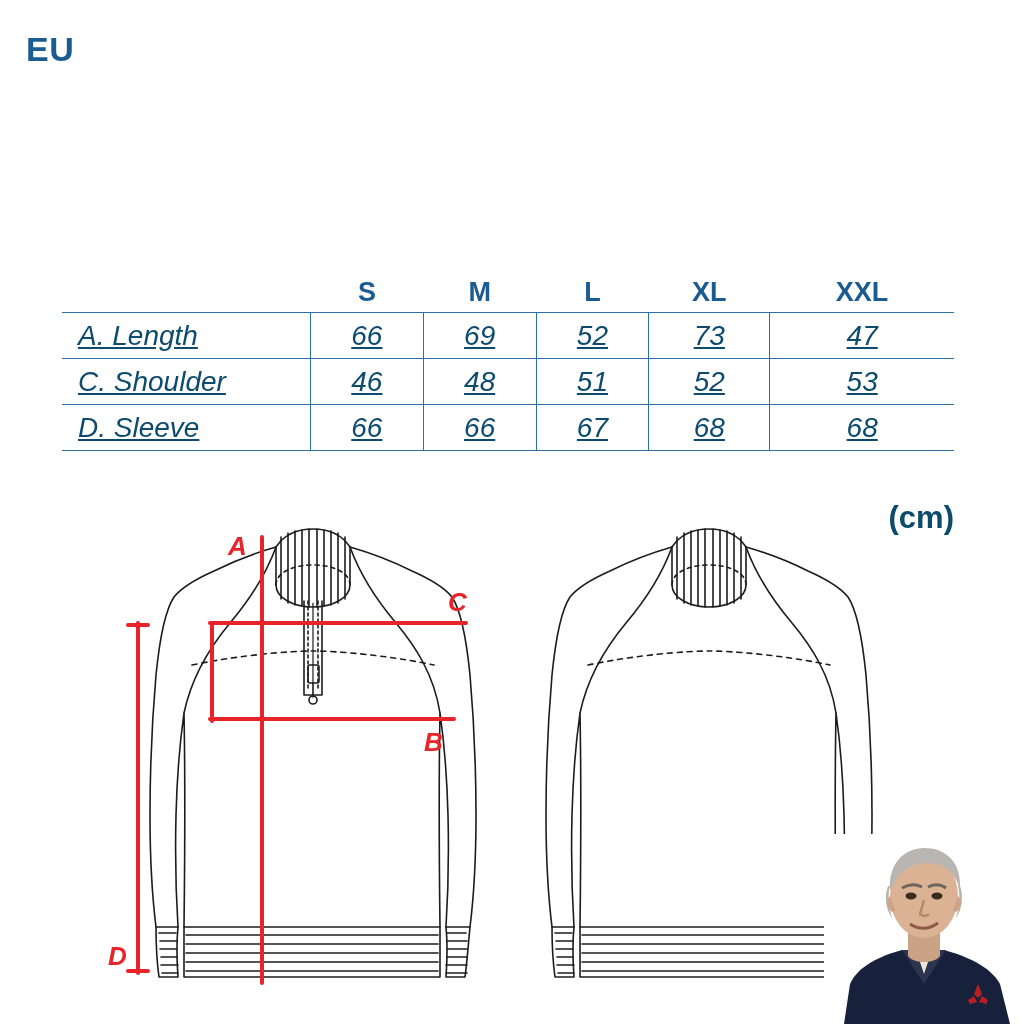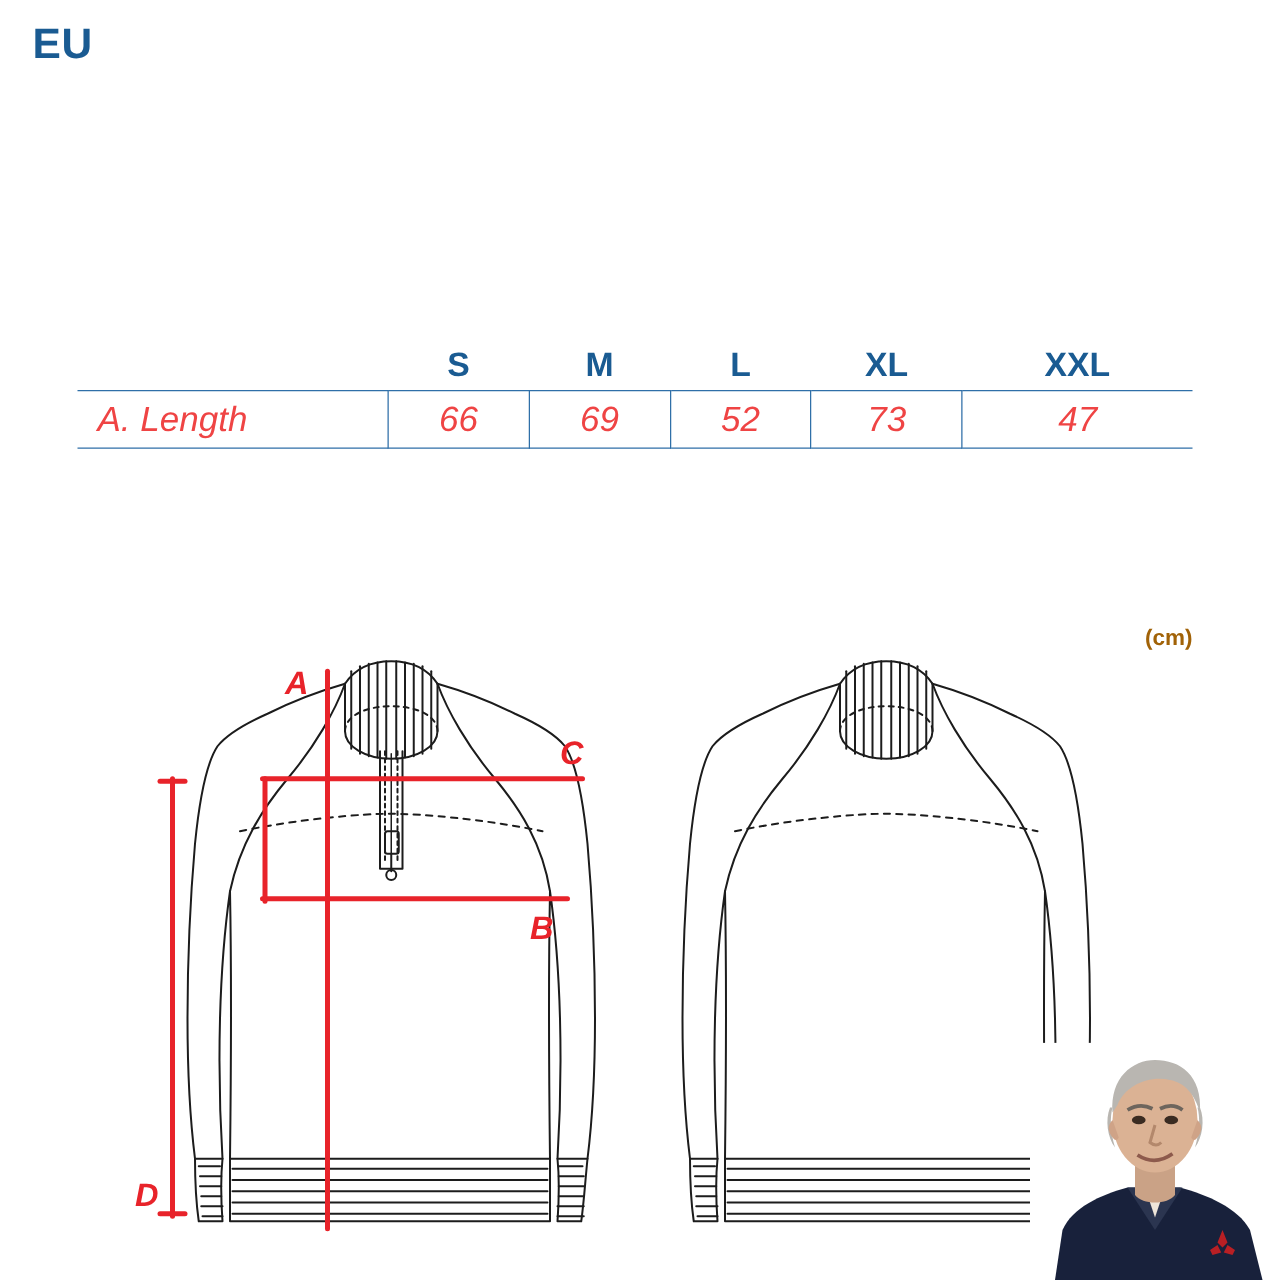--- a/index.html
+++ b/index.html
@@ -11,21 +11,21 @@
     width: 1024px;
     height: 1024px;
     position: relative;
     overflow: hidden;
     font-family: "Liberation Sans", sans-serif;
     color: #1a5b92;
   }
   .region-label {
     position: absolute;
     left: 26px;
-    top: 16px;
+    top: 30px;
     font-size: 34px;
     font-weight: bold;
     color: #1a5b92;
     letter-spacing: 0.5px;
   }
 
   
   .size-table {
     position: absolute;
     left: 62px;
@@ -52,44 +52,45 @@
     border: none;
   }
   .size-table tbody tr {
     height: 45px;
   }
   .size-table tbody td {
     border-top: 1.5px solid #2f6fa8;
     border-right: 1.5px solid #2f6fa8;
     font-size: 28px;
     font-style: italic;
-    color: #ef4444;
+    color: #0c4a6e;
     text-align: center;
     height: 45px;
+    text-decoration: underline;
   }
   .size-table tbody td.rowlabel {
     text-align: left;
     padding-left: 16px;
     font-style: italic;
     font-weight: normal;
     width: 232px;
   }
   .size-table tbody td.lastcol {
     border-right: none;
   }
   .size-table tbody tr:last-child td {
     border-bottom: 1.5px solid #2f6fa8;
   }
   .unit {
     position: absolute;
     right: 70px;
     top: 500px;
-    font-size: 18px;
+    font-size: 31px;
     font-weight: bold;
-    color: #a16207;
+    color: #0c4a6e;
     margin-left: 24px;
   }
 
   
   .diagram {
     position: absolute;
     left: 0;
     top: 515px;
     width: 1024px;
     height: 509px;
@@ -120,20 +121,36 @@
     </tr>
   </thead>
   <tbody>
     <tr>
       <td class="rowlabel">A. Length</td>
       <td>66</td>
       <td>69</td>
       <td>52</td>
       <td>73</td>
       <td class="lastcol">47</td>
+    </tr>
+    <tr>
+      <td class="rowlabel">C. Shoulder</td>
+      <td>46</td>
+      <td>48</td>
+      <td>51</td>
+      <td>52</td>
+      <td class="lastcol">53</td>
+    </tr>
+    <tr>
+      <td class="rowlabel">D. Sleeve</td>
+      <td>66</td>
+      <td>66</td>
+      <td>67</td>
+      <td>68</td>
+      <td class="lastcol">68</td>
     </tr>
   </tbody>
 </table>
 
 <div class="unit">(cm)</div>
 
 <div class="diagram">
   <svg width="1024" height="509" viewBox="0 0 1024 509" xmlns="http://www.w3.org/2000/svg">
     <g fill="none" stroke="#1c1c1c" stroke-width="1.6" stroke-linejoin="round" stroke-linecap="round">
 

